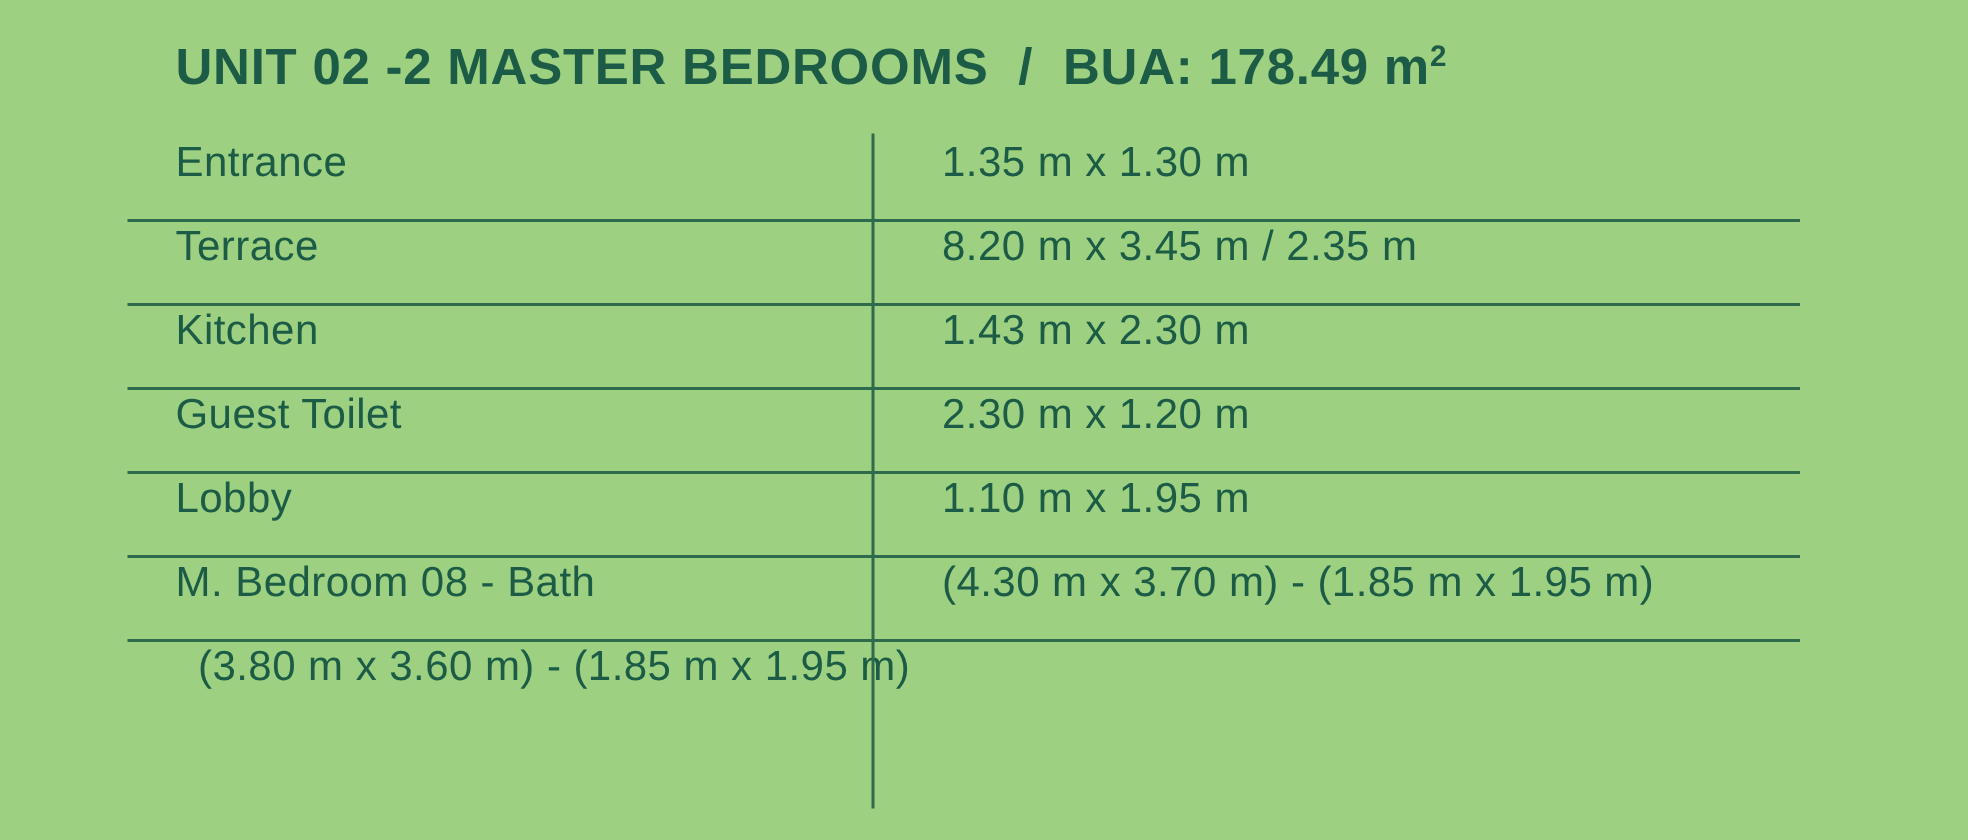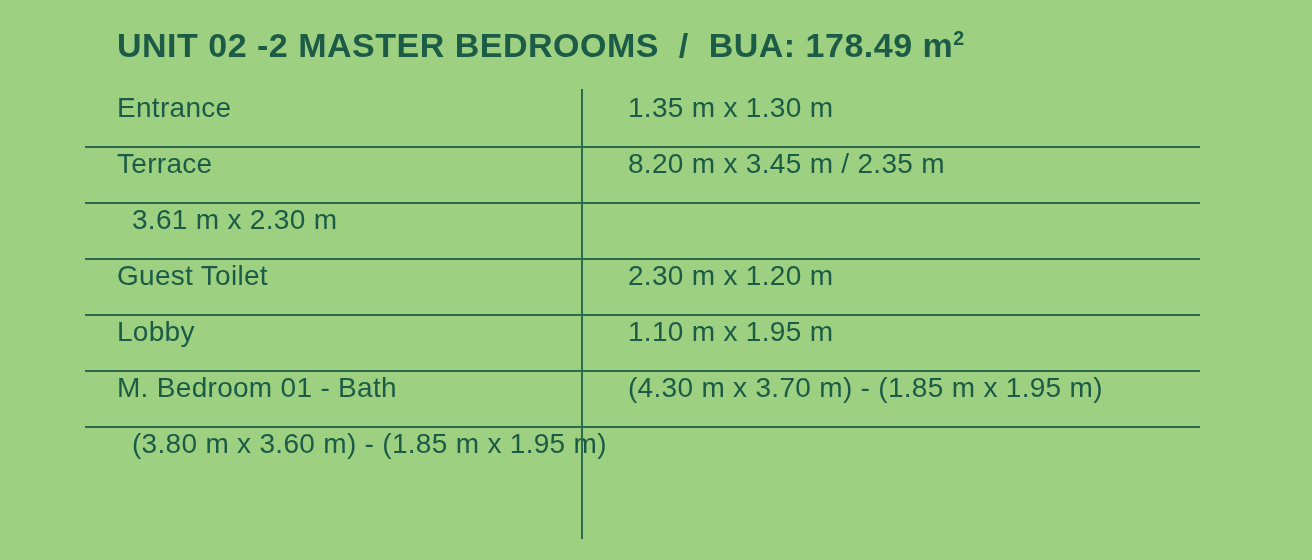--- a/index.html
+++ b/index.html
@@ -82,32 +82,33 @@
 
     <div class="row">
       <div class="cell label">Entrance</div>
       <div class="cell value">1.35 m x 1.30 m</div>
     </div>
     <div class="row">
       <div class="cell label">Terrace</div>
       <div class="cell value">8.20 m x 3.45 m / 2.35 m</div>
     </div>
     <div class="row">
-      <div class="cell value">3.61 m x 2.30 m</div>
+      <div class="cell label">Kitchen</div>
+      <div class="cell value">1.43 m x 2.30 m</div>
     </div>
     <div class="row">
       <div class="cell label">Guest Toilet</div>
       <div class="cell value">2.30 m x 1.20 m</div>
     </div>
     <div class="row">
       <div class="cell label">Lobby</div>
       <div class="cell value">1.10 m x 1.95 m</div>
     </div>
     <div class="row">
-      <div class="cell label">M. Bedroom 01 - Bath</div>
+      <div class="cell label">M. Bedroom 08 - Bath</div>
       <div class="cell value">(4.30 m x 3.70 m) - (1.85 m x 1.95 m)</div>
     </div>
     <div class="row">
       <div class="cell value">(3.80 m x 3.60 m) - (1.85 m x 1.95 m)</div>
     </div>
   </div>
 
 </div>
 
 </body></html>

